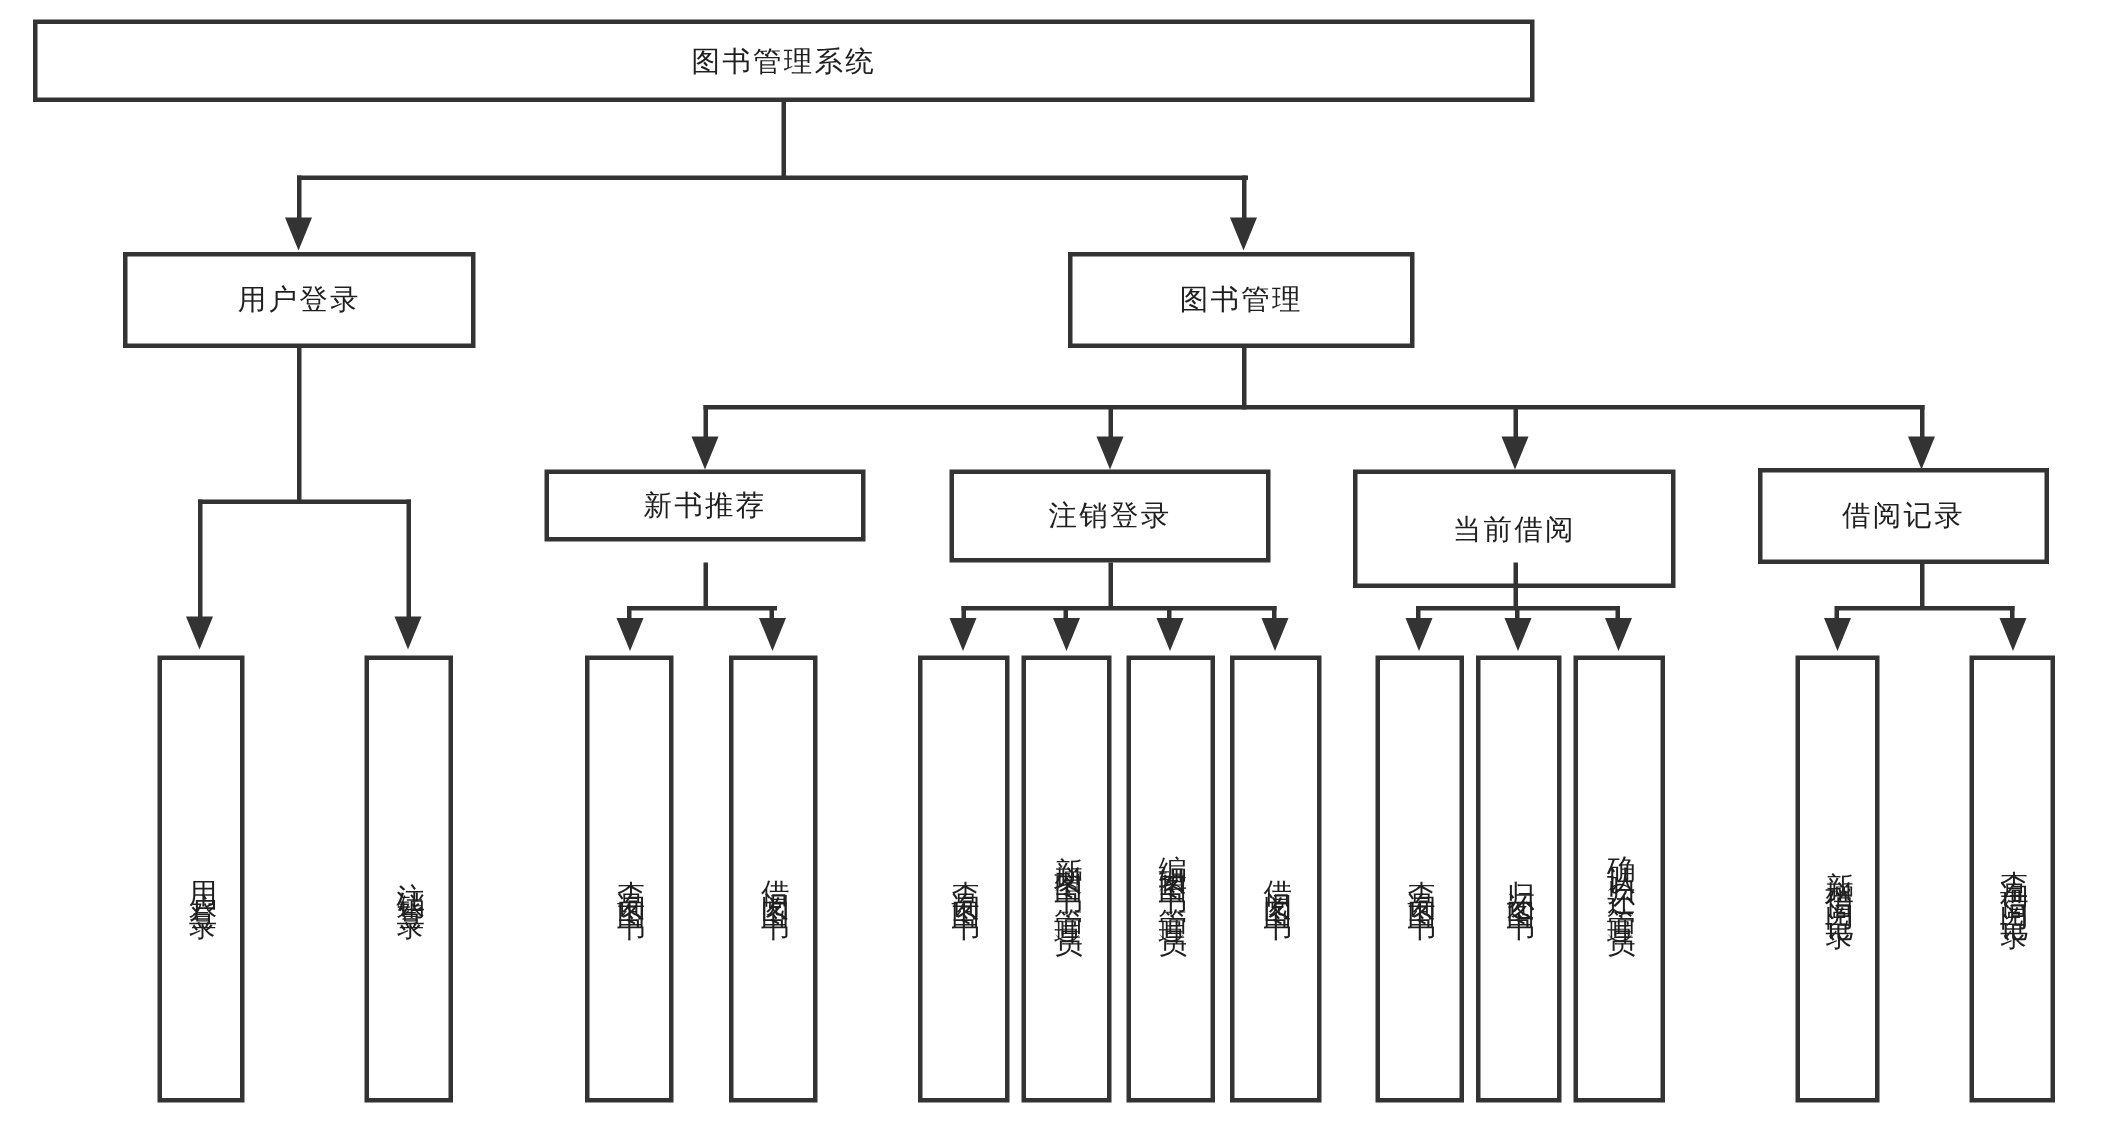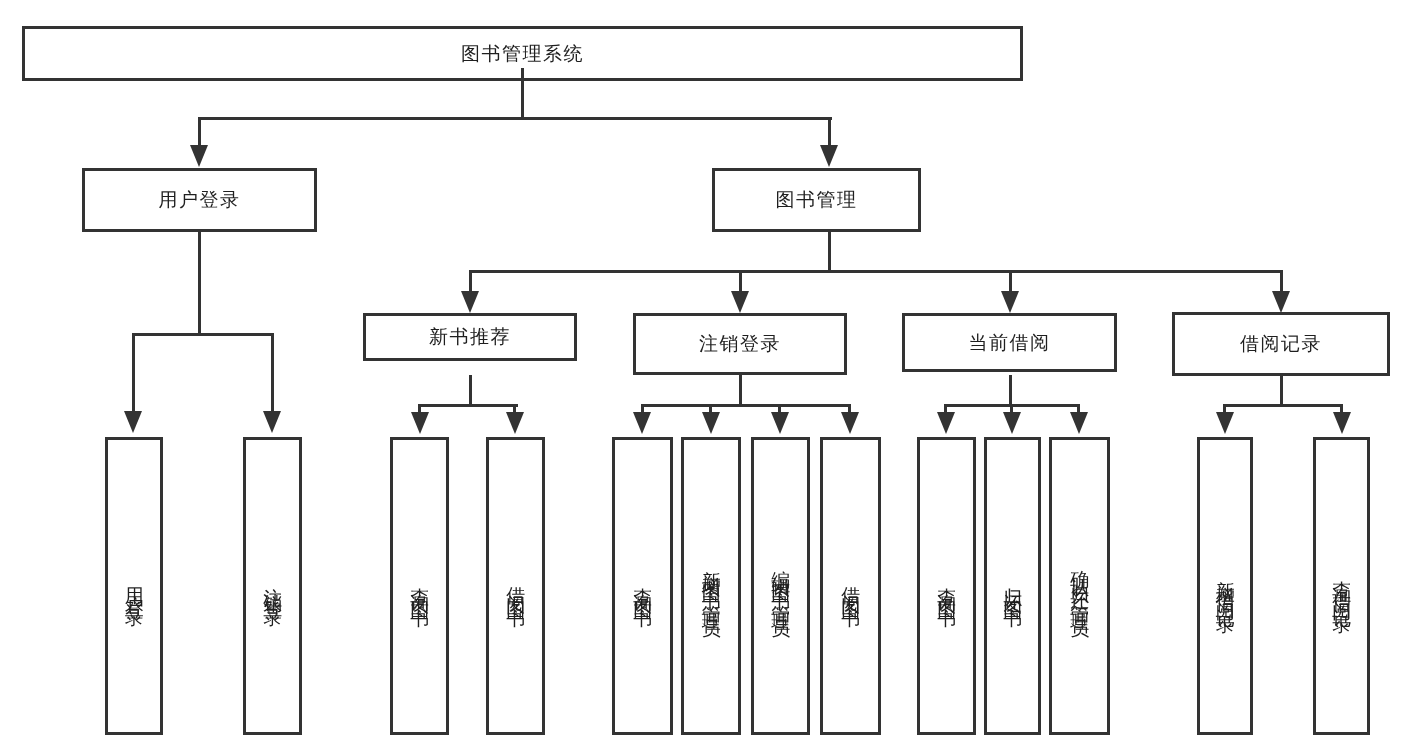--- a/index.html
+++ b/index.html
@@ -14,41 +14,41 @@
   .tri{position:absolute;width:0;height:0;border-left:9px solid transparent;
        border-right:9px solid transparent;border-top:22px solid #333333;}
   .watermark{position:absolute;left:1186px;top:718px;font-size:17px;color:#b5b5b5;
              letter-spacing:0.5px;z-index:5;white-space:nowrap;}
 </style>
 </head>
 <body>
 
 <div class="canvas">
 
-  <div class="box" style="left:22px;top:13px;width:1001px;height:55px;margin-top:13px;">
+  <div class="box" style="left:22px;top:13px;width:1001px;height:55px;">
     <span class="hlabel">图书管理系统</span>
   </div>
 
   <div class="box" style="left:82px;top:168px;width:235px;height:64px;">
     <span class="hlabel">用户登录</span>
   </div>
-  <div class="box" style="left:712px;top:168px;width:209px;height:64px;">
+  <div class="box" style="left:712px;top:168px;width:231px;height:64px;">
     <span class="hlabel">图书管理</span>
   </div>
 
   <div class="box" style="left:363px;top:313px;width:214px;height:48px;">
     <span class="hlabel">新书推荐</span>
   </div>
   <div class="box" style="left:633px;top:313px;width:214px;height:62px;">
     <span class="hlabel">注销登录</span>
   </div>
-  <div class="box" style="left:902px;top:313px;width:215px;height:59px;">
+  <div class="box" style="left:902px;top:313px;width:215px;height:79px;">
     <span class="hlabel">当前借阅</span>
   </div>
-  <div class="box" style="left:1172px;top:312px;width:218px;height:64px;text-align:right;">
+  <div class="box" style="left:1172px;top:312px;width:194px;height:64px;text-align:right;">
     <span class="hlabel">借阅记录</span>
   </div>
 
   <div class="box" style="left:105px;top:437px;width:58px;height:298px;">
     <span class="vlabel">用户登录</span>
   </div>
   <div class="box" style="left:243px;top:437px;width:59px;height:298px;">
     <span class="vlabel">注销登录</span>
   </div>
 

